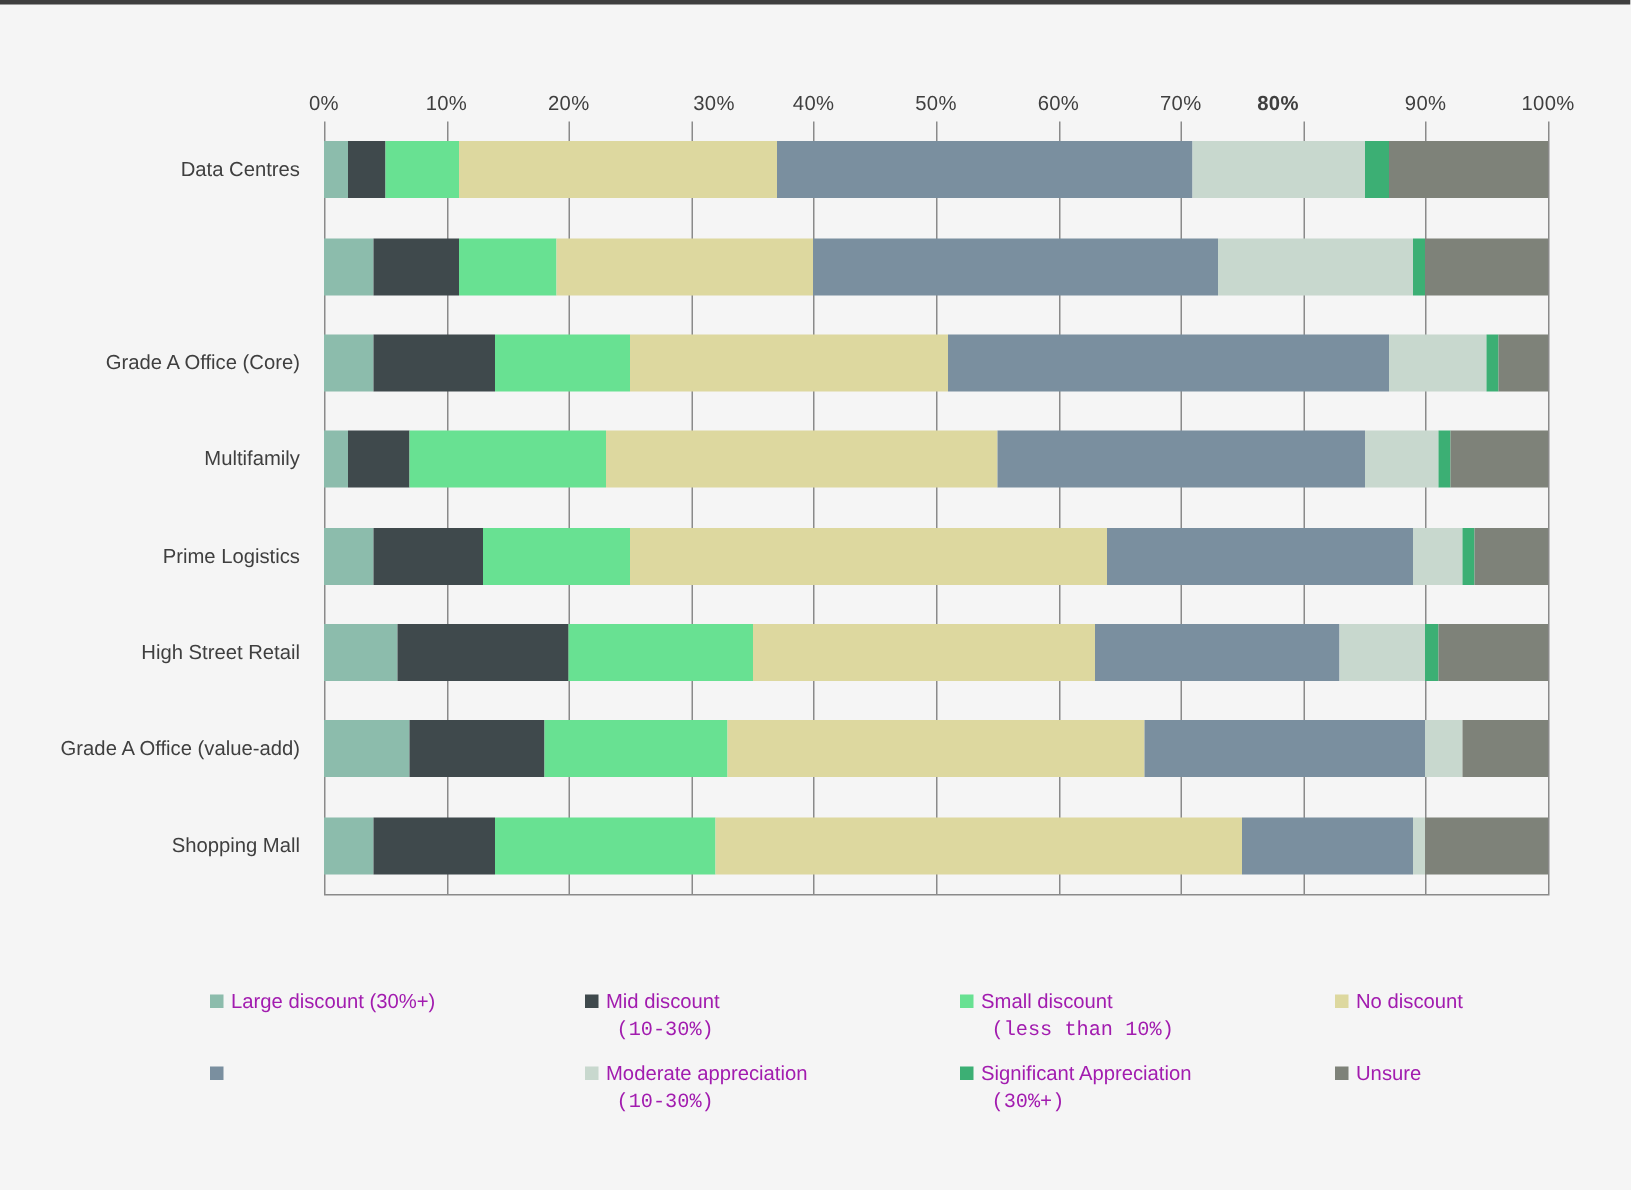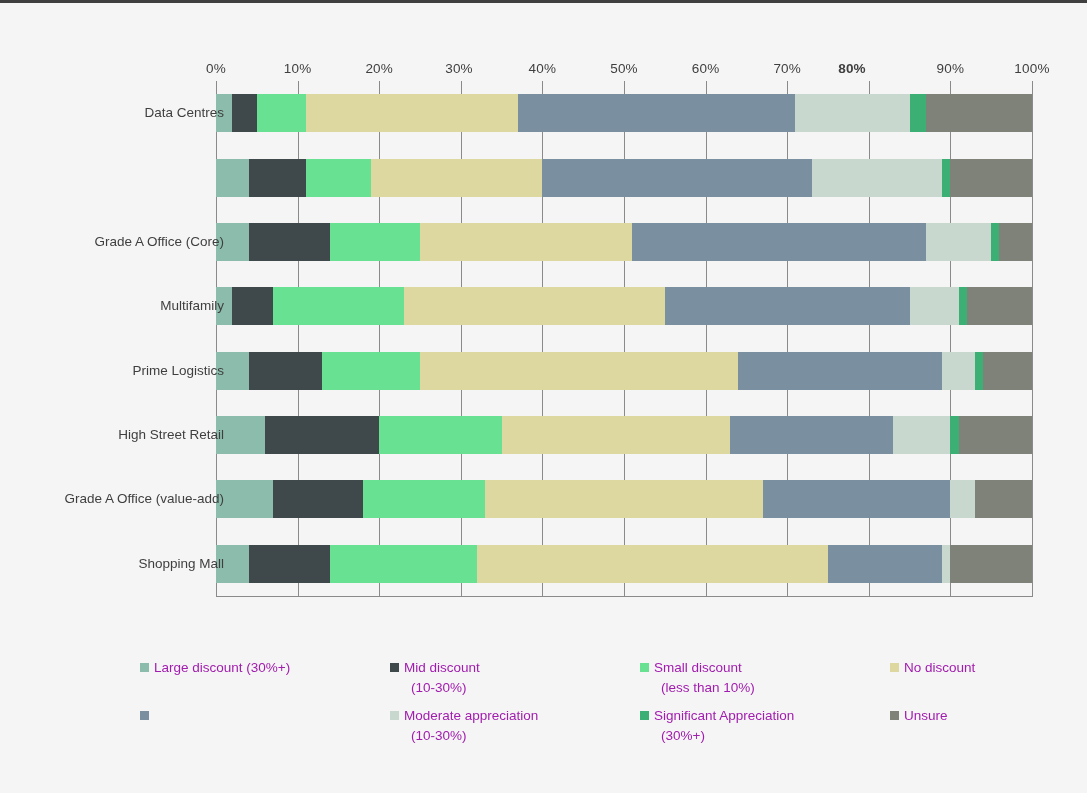--- a/index.html
+++ b/index.html
@@ -92,21 +92,20 @@
     height: 38px;
   }
 
   
   .labelcol {
     position: absolute;
     left: 0;
     width: 200px;
     top: 78px;
     height: 515px;
-    padding-left: 24px;
   }
   .labelcol .rl {
     position: absolute;
     right: 0;
     width: 200px;
     height: 38px;
     line-height: 38px;
     text-align: right;
     font-size: 13.5px;
     color: #3f3f3f;
@@ -139,34 +138,35 @@
     flex: 0 0 auto;
   }
   .legend-text {
     font-size: 13.5px;
     color: #a21caf;
     line-height: 20px;
   }
   .legend-text .l2 {
     display: block;
     padding-left: 7px;
+    font-family: Liberation Mono, monospace;
   }
 </style>
 </head>
 <body>
 
 <div id="page">
 
   <div id="chart-area">
 
     <div class="xlabels">
         <div class="xlabel" style="left: 0px;">0%</div>
         <div class="xlabel" style="left: 81.6px;">10%</div>
         <div class="xlabel" style="left: 163.2px;">20%</div>
-        <div class="xlabel" style="left: 243px;">30%</div>
+        <div class="xlabel" style="left: 260px;">30%</div>
         <div class="xlabel" style="left: 326.4px;">40%</div>
         <div class="xlabel" style="left: 408px;">50%</div>
         <div class="xlabel" style="left: 489.6px;">60%</div>
         <div class="xlabel" style="left: 571.2px;">70%</div>
         <div class="xlabel" style="left: 636px; font-weight: bold;">80%</div>
         <div class="xlabel" style="left: 734.4px;">90%</div>
         <div class="xlabel" style="left: 816px;">100%</div>
       </div>
 
     <div class="plot">

